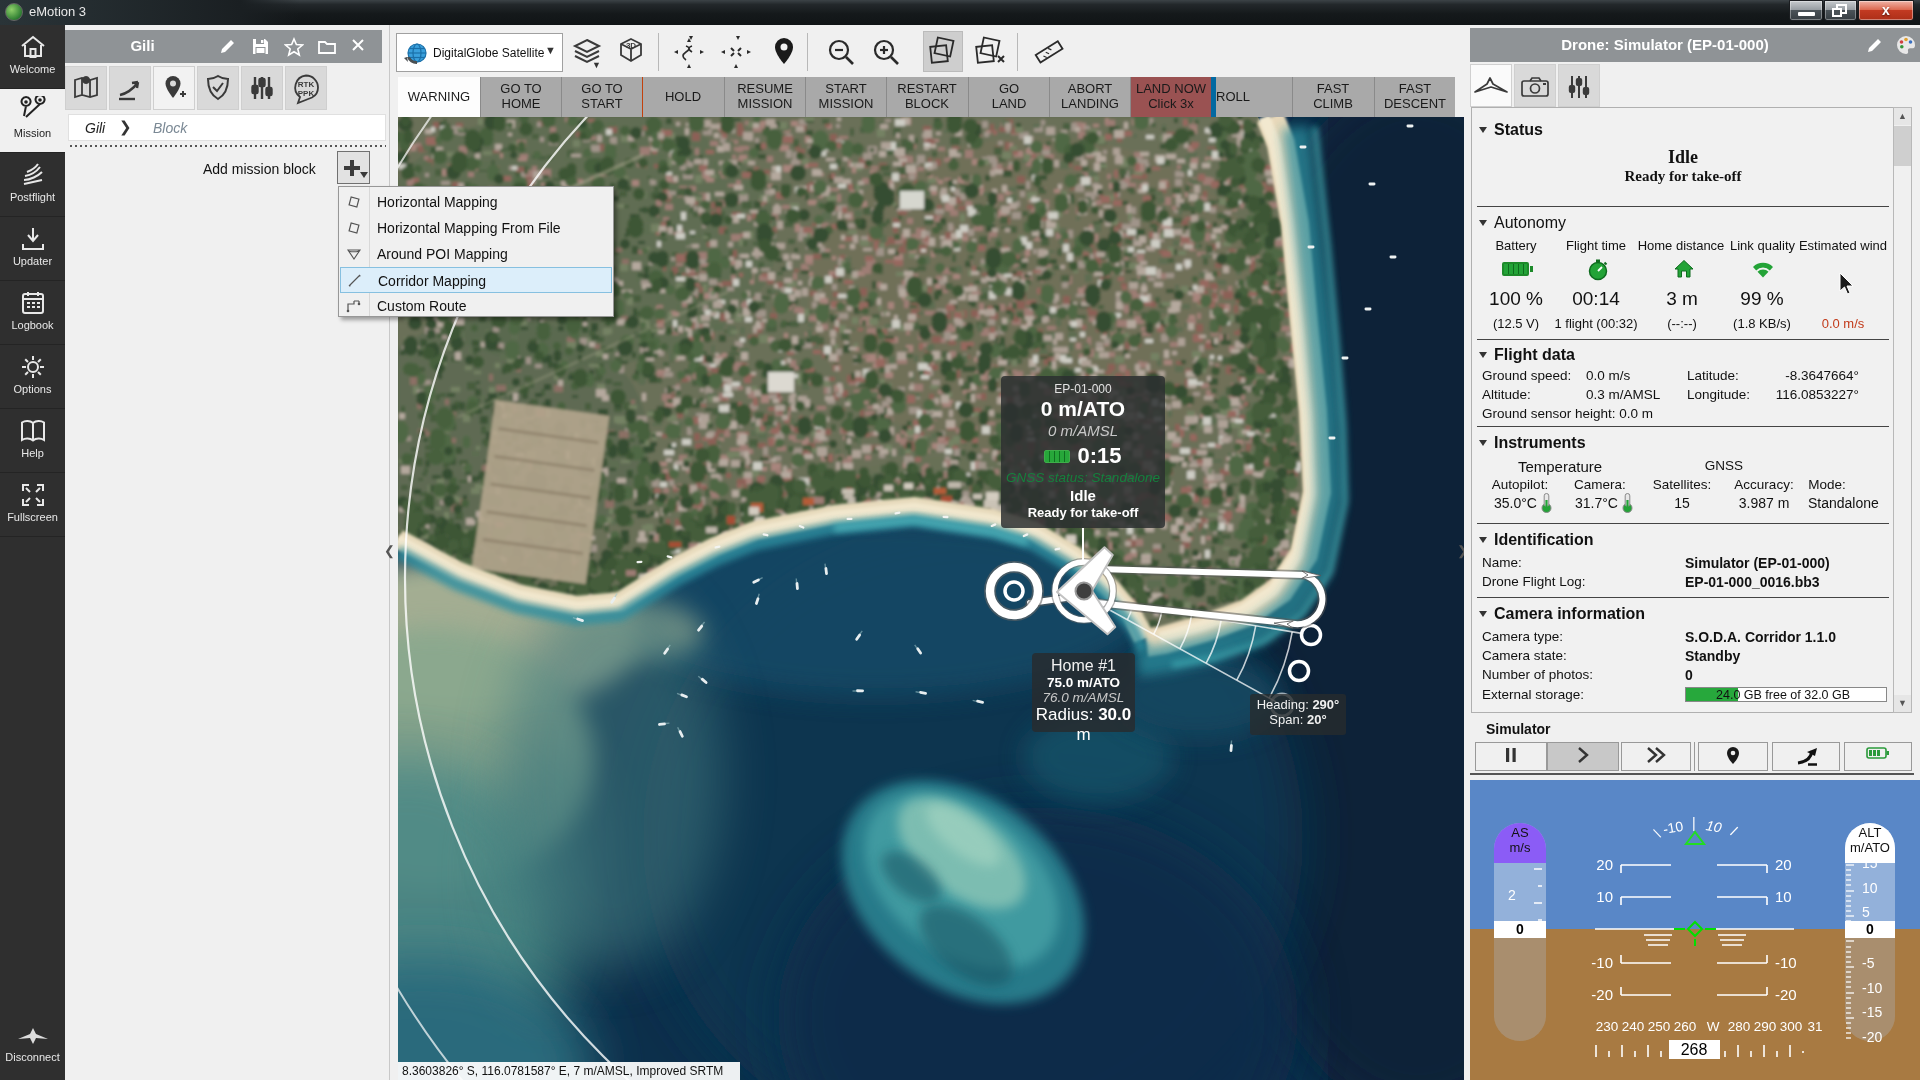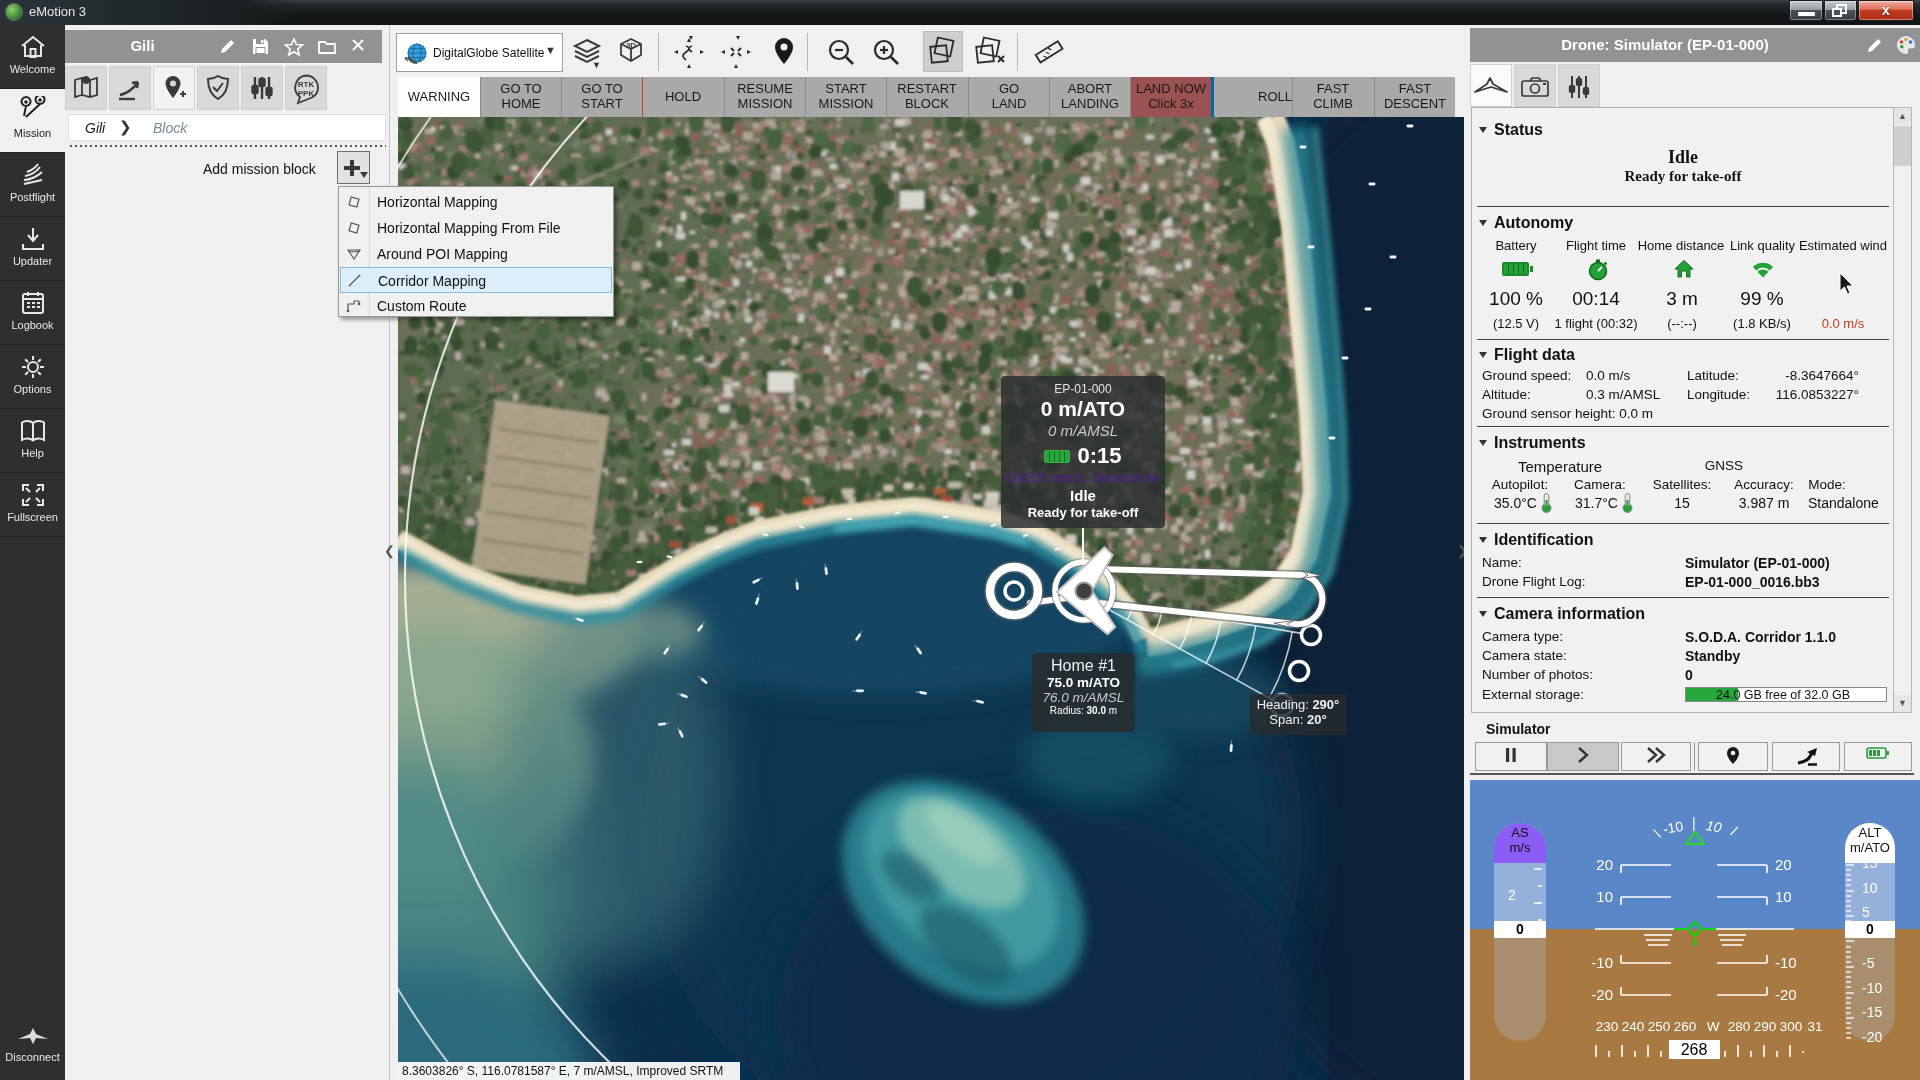--- a/index.html
+++ b/index.html
@@ -527,21 +527,21 @@
 <div class="abs" style="left:398px;top:77px;width:82px;height:40px;background:#fdfdfd;color:#1a1a1a;font-size:13px;text-align:center;line-height:40px">WARNING</div>
 <div class="abs" style="left:480px;top:77px;width:81px;height:40px;background:#a9a9a9;border-left:1px solid #8a8a8a;color:#1a1a1a;font-size:13px;text-align:center;padding-top:4px">GO TO<br>HOME</div>
 <div class="abs" style="left:561px;top:77px;width:81px;height:40px;background:#a9a9a9;border-left:1px solid #8a8a8a;color:#1a1a1a;font-size:13px;text-align:center;padding-top:4px">GO TO<br>START</div>
 <div class="abs" style="left:642px;top:77px;width:81px;height:40px;background:#a9a9a9;border-left:1px solid #c2410c;color:#1a1a1a;font-size:13px;text-align:center;line-height:40px">HOLD</div>
 <div class="abs" style="left:724px;top:77px;width:81px;height:40px;background:#a9a9a9;border-left:1px solid #8a8a8a;color:#1a1a1a;font-size:13px;text-align:center;padding-top:4px">RESUME<br>MISSION</div>
 <div class="abs" style="left:805px;top:77px;width:81px;height:40px;background:#a9a9a9;border-left:1px solid #8a8a8a;color:#1a1a1a;font-size:13px;text-align:center;padding-top:4px">START<br>MISSION</div>
 <div class="abs" style="left:886px;top:77px;width:81px;height:40px;background:#a9a9a9;border-left:1px solid #8a8a8a;color:#1a1a1a;font-size:13px;text-align:center;padding-top:4px">RESTART<br>BLOCK</div>
 <div class="abs" style="left:968px;top:77px;width:81px;height:40px;background:#a9a9a9;border-left:1px solid #8a8a8a;color:#1a1a1a;font-size:13px;text-align:center;padding-top:4px">GO<br>LAND</div>
 <div class="abs" style="left:1049px;top:77px;width:81px;height:40px;background:#a9a9a9;border-left:1px solid #8a8a8a;color:#1a1a1a;font-size:13px;text-align:center;padding-top:4px">ABORT<br>LANDING</div>
 <div class="abs" style="left:1130px;top:77px;width:81px;height:40px;background:#9a5252;border-left:1px solid #8a8a8a;color:#1a1a1a;font-size:13px;text-align:center;padding-top:4px">LAND NOW<br>Click 3x</div>
-<div class="abs" style="left:1211px;top:77px;width:81px;height:40px;background:#a9a9a9;border-left:3px solid #0369a1;color:#1a1a1a;font-size:13px;text-align:right;line-height:40px">ROLL</div>
+<div class="abs" style="left:1211px;top:77px;width:81px;height:40px;background:#a9a9a9;border-left:5px solid #0369a1;color:#1a1a1a;font-size:13px;text-align:left;line-height:40px">ROLL</div>
 <div class="abs" style="left:1292px;top:77px;width:81px;height:40px;background:#a9a9a9;border-left:1px solid #8a8a8a;color:#1a1a1a;font-size:13px;text-align:center;padding-top:4px">FAST<br>CLIMB</div>
 <div class="abs" style="left:1374px;top:77px;width:81px;height:40px;background:#a9a9a9;border-left:1px solid #8a8a8a;color:#1a1a1a;font-size:13px;text-align:center;padding-top:4px">FAST<br>DESCENT</div>
 
 <div class="abs" style="left:384px;top:543px;font-size:13px;color:#555">❮</div>
 <div class="abs" style="left:1457px;top:543px;font-size:13px;color:#555">❯</div>
 
 <div class="abs" style="left:338px;top:186px;width:276px;height:131px;background:#f0f0f0;border:1px solid #979797;box-shadow:3px 3px 4px rgba(0,0,0,0.35)">
   <div class="abs" style="left:30px;top:0;width:1px;height:129px;background:#d8d8d8"></div>
   <div class="abs" style="left:1px;top:2px;width:272px;height:26px;">
       <span class="abs" style="left:6px;top:5px"><svg width="16" height="16" viewBox="0 0 16 16">
@@ -577,29 +577,29 @@
     </div>
 </div>
 
 <div class="abs" style="left:1001px;top:376px;width:164px;height:152px;background:rgba(43,46,48,0.84);border-radius:4px;color:#fff;text-align:center">
   <div style="margin-top:6px;font-size:12px;color:#e2e2e2">EP-01-000</div>
   <div style="font-size:21px;font-weight:bold;margin-top:1px">0 m/ATO</div>
   <div style="font-size:15px;font-style:italic;color:#c8c8c8;margin-top:1px">0 m/AMSL</div>
   <div style="margin-top:4px;height:24px">
     <span style="display:inline-block;width:26px;height:13px;border:1.5px solid #3fae4a;border-radius:2px;vertical-align:middle;background:repeating-linear-gradient(90deg,#27a73a 0 4px,#0f7020 4px 5px);margin-right:7px"></span><span style="font-size:22px;font-weight:bold;vertical-align:middle">0:15</span>
   </div>
-  <div style="font-size:13.5px;font-style:italic;color:#4c1d95;margin-top:3px;white-space:nowrap">GNSS status: Standalone</div>
+  <div style="font-size:13.5px;font-style:italic;color:#15803d;margin-top:3px;white-space:nowrap">GNSS status: Standalone</div>
   <div style="font-size:15px;font-weight:bold;margin-top:2px">Idle</div>
   <div style="font-size:13px;font-weight:bold;margin-top:1px">Ready for take-off</div>
 </div>
 <div class="abs" style="left:1032px;top:653px;width:103px;height:79px;background:rgba(40,43,45,0.82);border-radius:4px;color:#fff;text-align:center">
   <div style="margin-top:4px;font-size:16px;color:#f0f0f0">Home #1</div>
   <div style="font-size:13.5px;font-weight:bold">75.0 m/ATO</div>
   <div style="font-size:13.5px;font-style:italic;color:#c8c8c8">76.0 m/AMSL</div>
-  <div style="font-size:10px">Radius: <b>30.0</b> m</div>
+  <div style="font-size:17px">Radius: <b>30.0</b> m</div>
 </div>
 <div class="abs" style="left:1250px;top:694px;width:96px;height:41px;background:rgba(40,43,45,0.78);border-radius:3px;color:#f0f0f0;text-align:center">
   <div style="margin-top:3px;font-size:13px">Heading: <b>290°</b></div>
   <div style="font-size:13px">Span: <b>20°</b></div>
 </div>
 <div class="abs" style="left:398px;top:1062px;width:342px;height:18px;background:rgba(255,255,255,0.93);font-size:12px;color:#111;padding:2px 0 0 4px">8.3603826° S, 116.0781587° E, 7 m/AMSL, Improved SRTM</div>
 
 <div class="abs" style="left:1464px;top:25px;width:456px;height:1055px;background:#f0f0f0"></div>
 <div class="abs" style="left:1470px;top:28px;width:450px;height:34px;background:#8f9396">
   <div class="abs" style="left:0;top:8px;width:390px;text-align:center;font-size:15px;font-weight:bold;color:#fff">Drone: Simulator (EP-01-000)</div>
@@ -634,21 +634,21 @@
         <rect x="17.8" y="14" width="4.4" height="6" rx="1"></rect>
       </g>
     </svg></div>
 <div class="abs" style="left:1471px;top:107px;width:441px;height:606px;background:#f1f1f1;border:1px solid #b0b0b0"></div>
 <div class="abs" style="left:1479px;top:127px;width:0;height:0;border-left:4px solid transparent;border-right:4px solid transparent;border-top:6px solid #333"></div>
 <div class="abs" style="left:1494px;top:121px;font-size:16px;font-weight:bold;color:#111">Status</div>
 <div class="abs" style="left:1583px;top:147px;width:200px;text-align:center;font-size:18px;color:#111;font-weight:bold;font-family:'Liberation Serif',serif">Idle</div>
 <div class="abs" style="left:1533px;top:168px;width:300px;text-align:center;font-size:15px;color:#111;font-weight:bold;font-family:'Liberation Serif',serif">Ready for take-off</div>
 <div class="abs" style="left:1477px;top:206px;width:412px;height:1px;background:#444"></div>
 <div class="abs" style="left:1479px;top:220px;width:0;height:0;border-left:4px solid transparent;border-right:4px solid transparent;border-top:6px solid #333"></div>
-<div class="abs" style="left:1494px;top:214px;font-size:16px;font-weight:bold;color:#111">Autonomy</div>
+<div class="abs" style="left:1494px;top:214px;font-size:16px;font-weight:normal;color:#111">Autonomy</div>
 <div class="abs" style="left:1471px;top:238px;width:90px;text-align:center;font-size:13px;color:#111;">Battery</div>
 <div class="abs" style="left:1546px;top:238px;width:100px;text-align:center;font-size:13px;color:#111;">Flight time</div>
 <div class="abs" style="left:1626px;top:238px;width:110px;text-align:center;font-size:13px;color:#111;">Home distance</div>
 <div class="abs" style="left:1715px;top:238px;width:95px;text-align:center;font-size:13px;color:#111;">Link quality</div>
 <div class="abs" style="left:1788px;top:238px;width:110px;text-align:center;font-size:13px;color:#111;">Estimated wind</div>
 <div class="abs" style="left:1502px;top:262px;width:27px;height:14px;border:2px solid #1d8a2a;border-radius:2px;background:repeating-linear-gradient(90deg,#23a337 0 4px,#0e6b1e 4px 5px)"></div>
 <div class="abs" style="left:1530px;top:266px;width:3px;height:6px;background:#1d8a2a"></div>
 <div class="abs" style="left:1588px;top:259px"><svg width="20" height="22" viewBox="0 0 20 22">
       <circle cx="10" cy="12" r="8.5" fill="#23a337" stroke="#0e6b1e" stroke-width="1.5"></circle>
       <rect x="8" y="0.5" width="4" height="3" fill="#0e6b1e"></rect>

